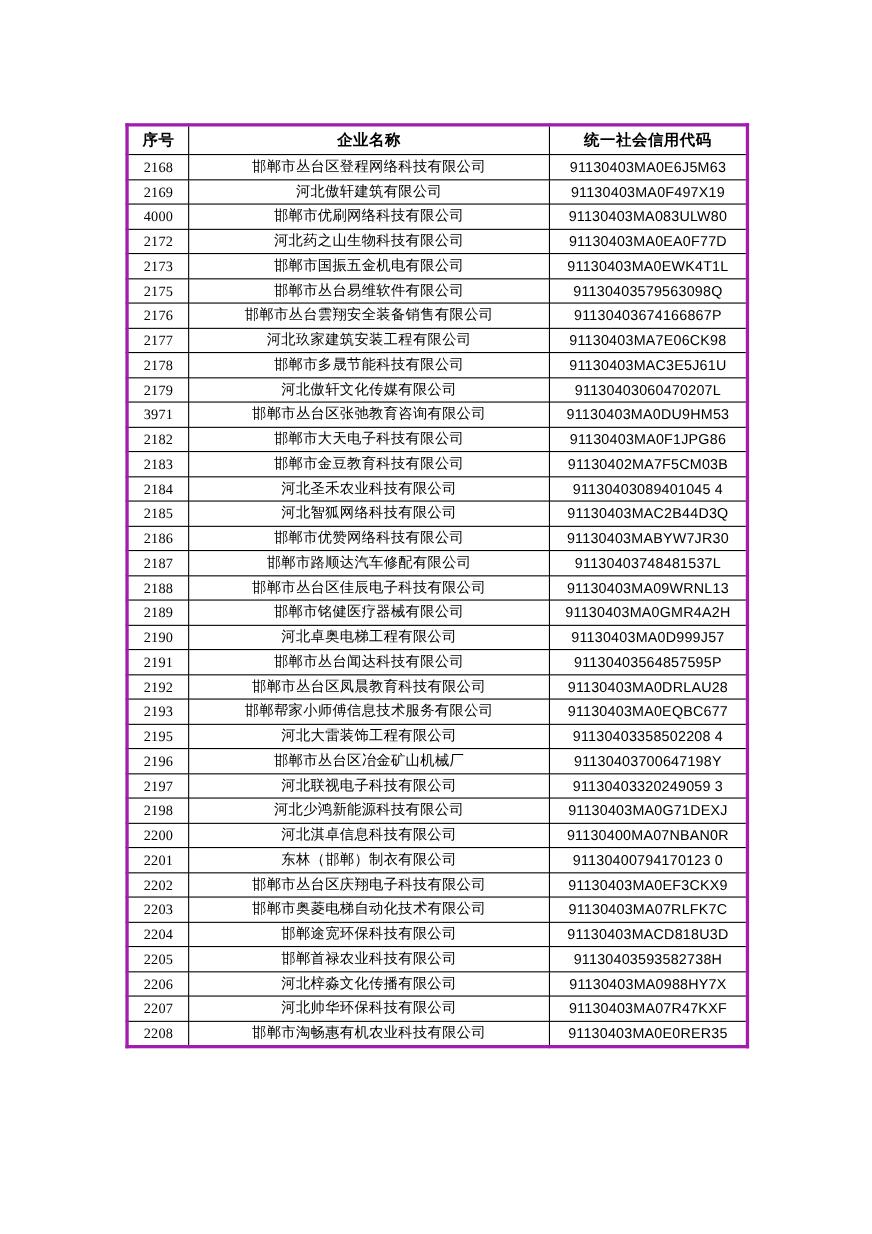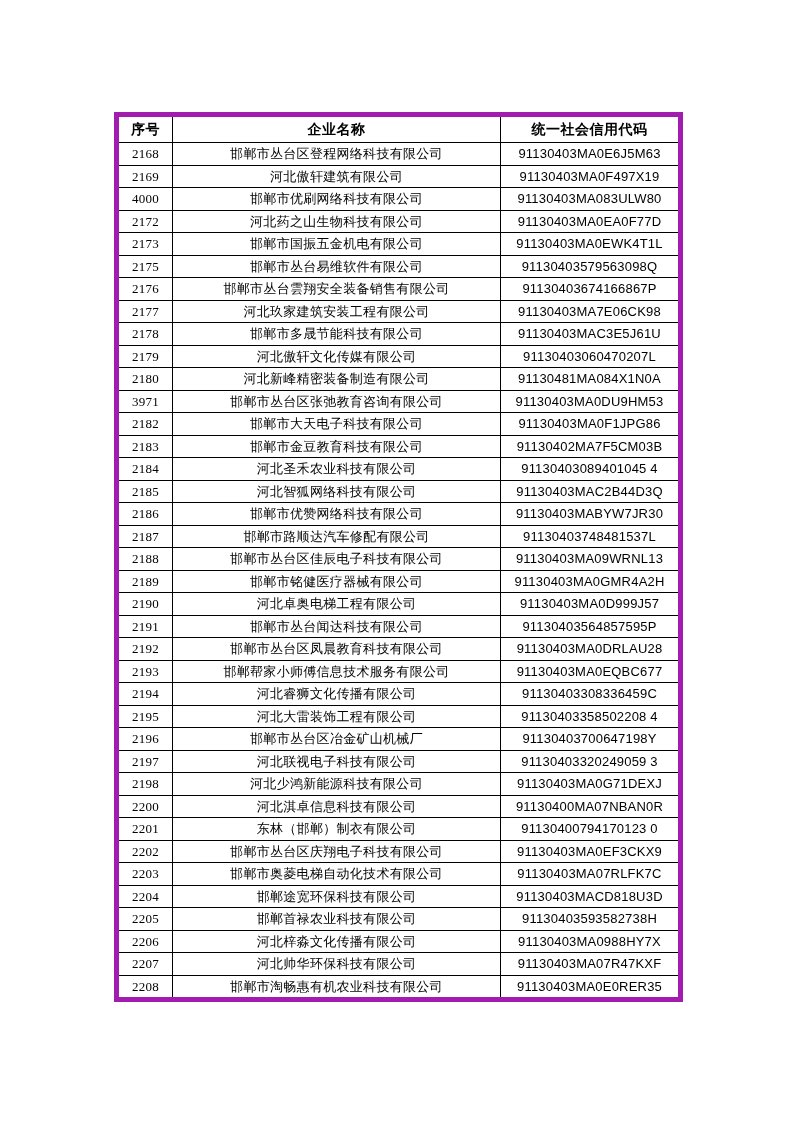--- a/index.html
+++ b/index.html
@@ -24,21 +24,21 @@
   .table-wrap {
     position: absolute;
     left: 114px;
     top: 112px;
     width: 564px;
   }
   table.reg-table {
     border-collapse: collapse;
     table-layout: fixed;
     width: 564px;
-    border: 5px solid #a21caf;
+    border: 3px solid #a21caf;
   }
   table.reg-table col.c-seq   { width: 56px; }
   table.reg-table col.c-name  { width: 328px; }
   table.reg-table col.c-code  { width: 180px; }
 
   table.reg-table th,
   table.reg-table td {
     border: 1px solid #000000;
     padding: 0;
     margin: 0;
@@ -138,25 +138,20 @@
             <td class="cell-seq">2178</td>
             <td class="cell-name">邯郸市多晟节能科技有限公司</td>
             <td class="cell-code">91130403MAC3E5J61U</td>
           </tr>
           <tr>
             <td class="cell-seq">2179</td>
             <td class="cell-name">河北傲轩文化传媒有限公司</td>
             <td class="cell-code">91130403060470207L</td>
           </tr>
           <tr>
-            <td class="cell-seq">2180</td>
-            <td class="cell-name">河北新峰精密装备制造有限公司</td>
-            <td class="cell-code">91130481MA084X1N0A</td>
-          </tr>
-          <tr>
             <td class="cell-seq">3971</td>
             <td class="cell-name">邯郸市丛台区张弛教育咨询有限公司</td>
             <td class="cell-code">91130403MA0DU9HM53</td>
           </tr>
           <tr>
             <td class="cell-seq">2182</td>
             <td class="cell-name">邯郸市大天电子科技有限公司</td>
             <td class="cell-code">91130403MA0F1JPG86</td>
           </tr>
           <tr>
@@ -206,25 +201,20 @@
           </tr>
           <tr>
             <td class="cell-seq">2192</td>
             <td class="cell-name">邯郸市丛台区凤晨教育科技有限公司</td>
             <td class="cell-code">91130403MA0DRLAU28</td>
           </tr>
           <tr>
             <td class="cell-seq">2193</td>
             <td class="cell-name">邯郸帮家小师傅信息技术服务有限公司</td>
             <td class="cell-code">91130403MA0EQBC677</td>
-          </tr>
-          <tr>
-            <td class="cell-seq">2194</td>
-            <td class="cell-name">河北睿狮文化传播有限公司</td>
-            <td class="cell-code">91130403308336459C</td>
           </tr>
           <tr>
             <td class="cell-seq">2195</td>
             <td class="cell-name">河北大雷装饰工程有限公司</td>
             <td class="cell-code">91130403358502208 4</td>
           </tr>
           <tr>
             <td class="cell-seq">2196</td>
             <td class="cell-name">邯郸市丛台区冶金矿山机械厂</td>
             <td class="cell-code">91130403700647198Y</td>

